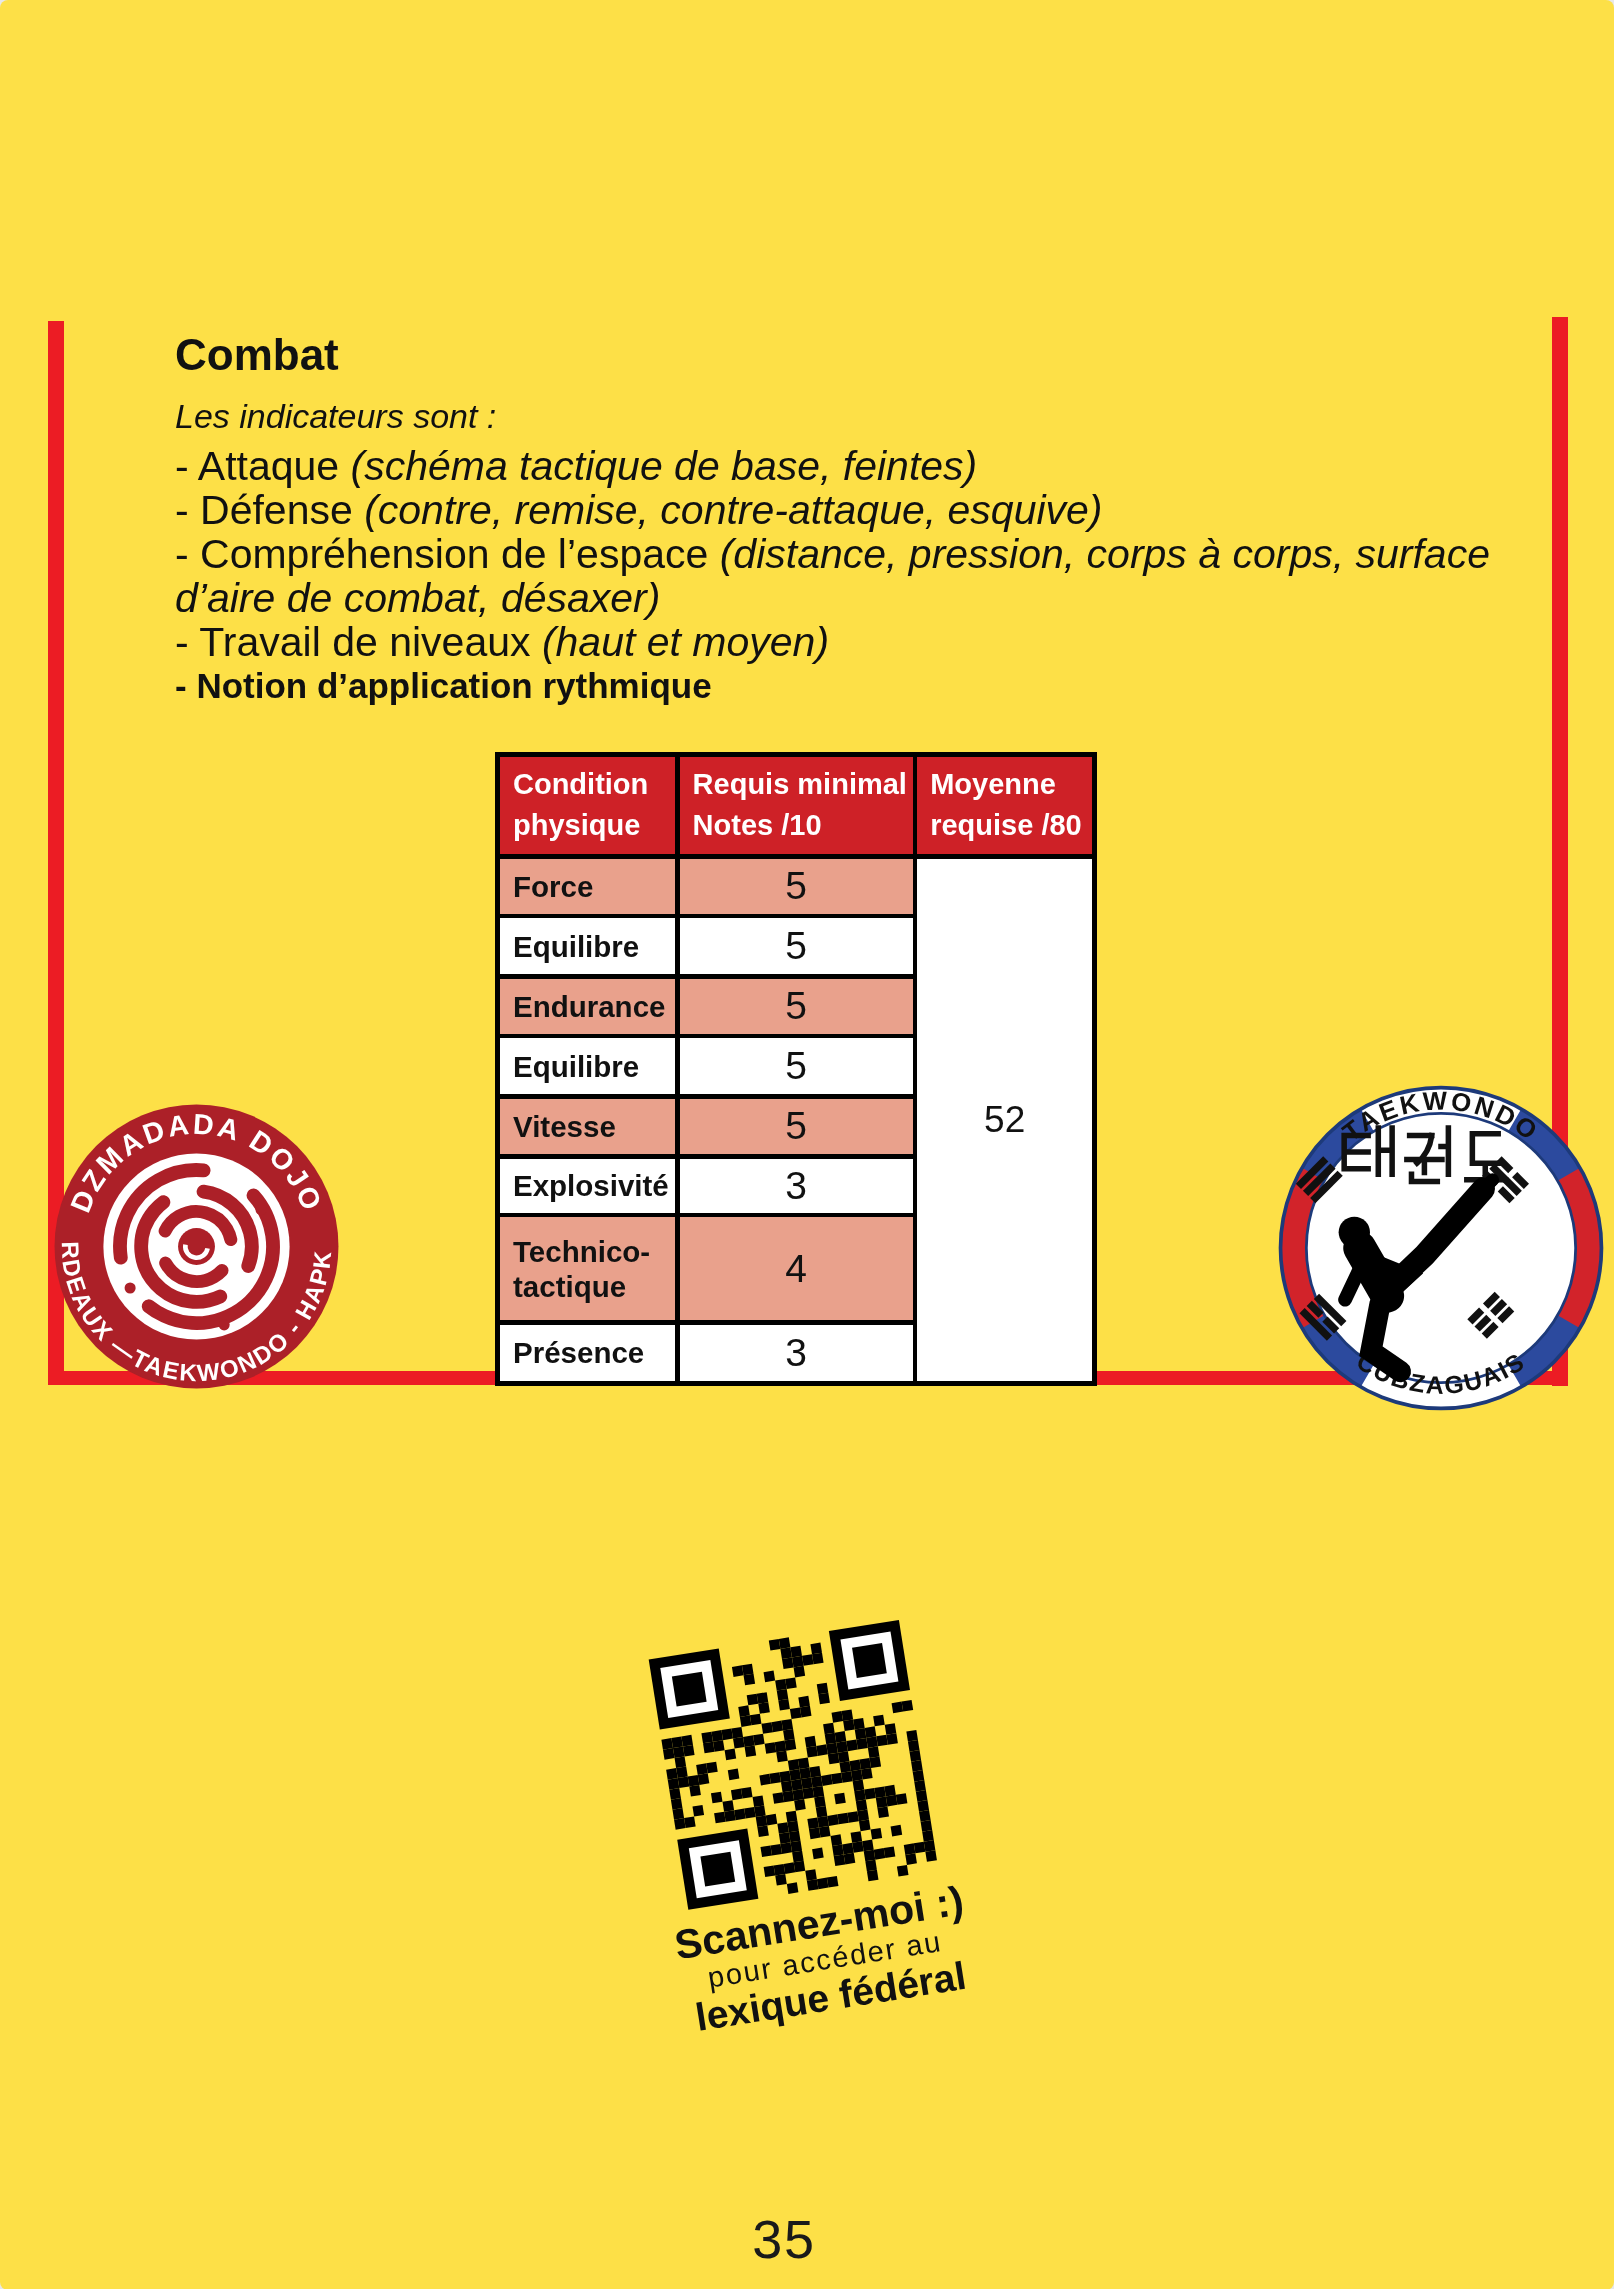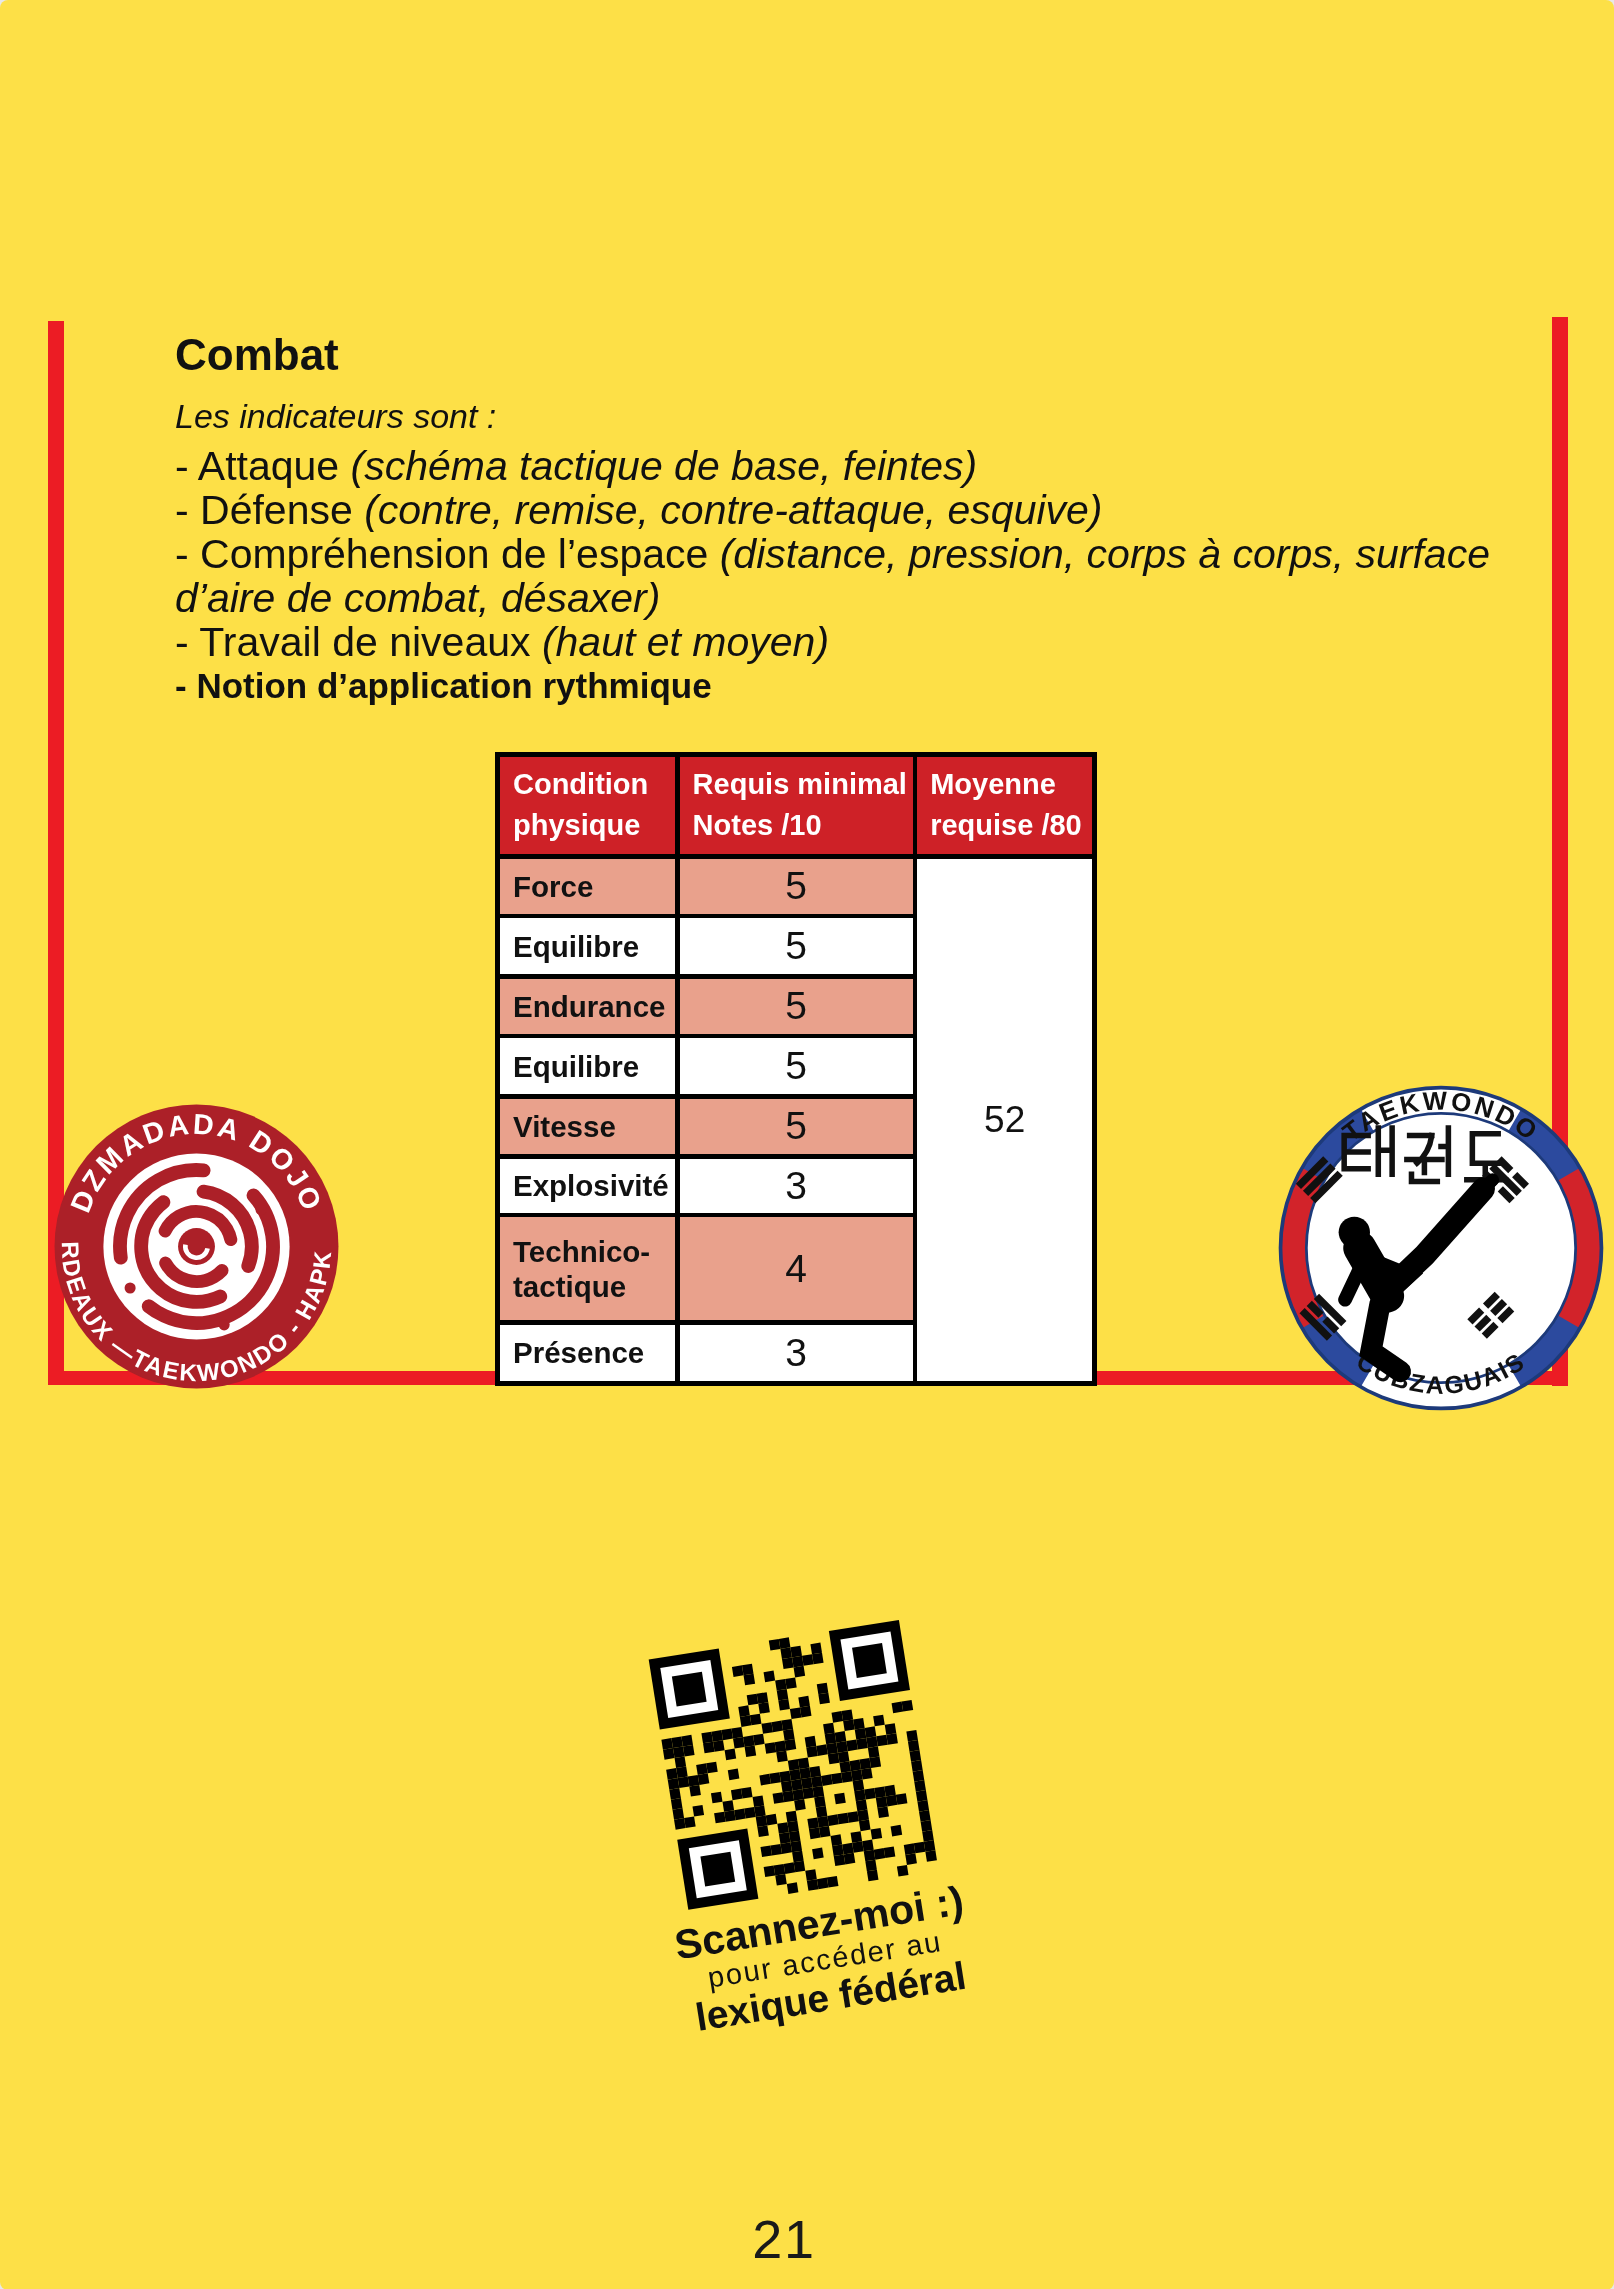--- a/index.html
+++ b/index.html
@@ -400,16 +400,16 @@
         <rect x="228" y="30" width="33" height="33" fill="#000"></rect>
         <rect x="8" y="206" width="77" height="77" fill="#000"></rect>
         <rect x="19" y="217" width="55" height="55" fill="#fff"></rect>
         <rect x="30" y="228" width="33" height="33" fill="#000"></rect>
       </svg>
     <div class="qr1">Scannez-moi :)</div>
     <div class="qr2">pour accéder au</div>
     <div class="qr3">lexique fédéral</div>
   </div>
 
-  <div id="pagenum">21</div>
+  <div id="pagenum">35</div>
 
 </div>
 
 
 </body></html>

